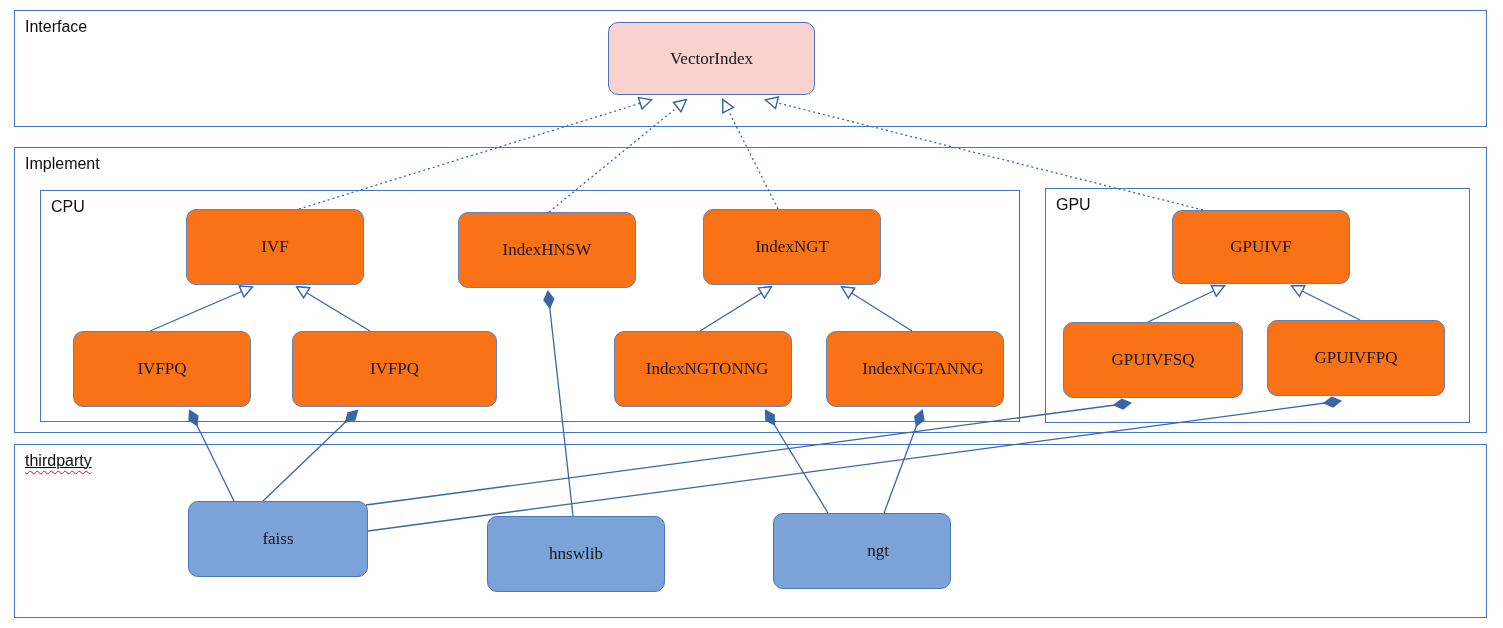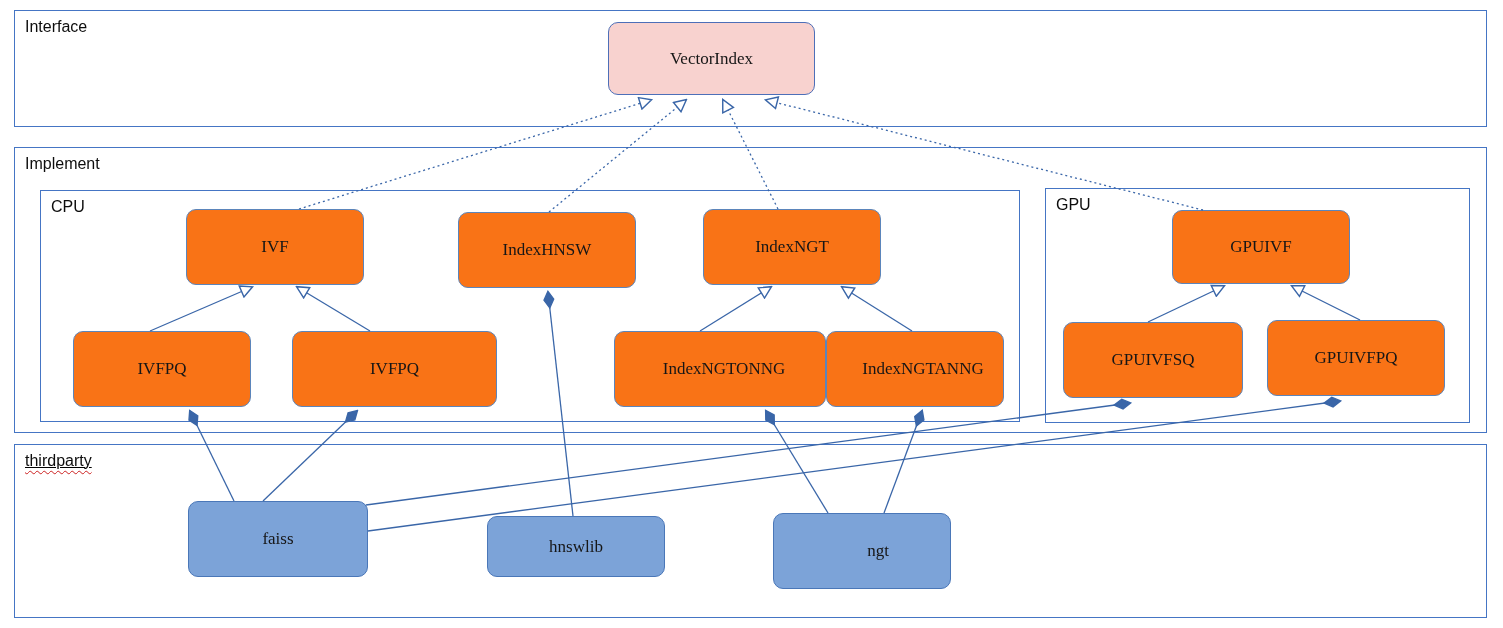--- a/index.html
+++ b/index.html
@@ -79,41 +79,41 @@
 </div>
 
 <div class="node node-green" style="left:73px;top:331px;width:178px;height:76px;">
   <span>IVFPQ</span>
 </div>
 
 <div class="node node-green" style="left:292px;top:331px;width:205px;height:76px;">
   <span>IVFPQ</span>
 </div>
 
-<div class="node node-green" style="left:614px;top:331px;width:212px;height:76px;padding-left:8px;">
+<div class="node node-green" style="left:614px;top:331px;width:178px;height:76px;padding-left:8px;">
   <span>IndexNGTONNG</span>
 </div>
 
 <div class="node node-green" style="left:826px;top:331px;width:178px;height:76px;padding-left:16px;">
   <span>IndexNGTANNG</span>
 </div>
 
 <div class="node node-green" style="left:1063px;top:322px;width:180px;height:76px;">
   <span>GPUIVFSQ</span>
 </div>
 
 <div class="node node-green" style="left:1267px;top:320px;width:178px;height:76px;">
   <span>GPUIVFPQ</span>
 </div>
 
 <div class="node node-blue" style="left:188px;top:501px;width:180px;height:76px;">
   <span>faiss</span>
 </div>
 
-<div class="node node-blue" style="left:487px;top:516px;width:178px;height:61px;">
+<div class="node node-blue" style="left:487px;top:516px;width:178px;height:76px;">
   <span>hnswlib</span>
 </div>
 
 <div class="node node-blue" style="left:773px;top:513px;width:178px;height:76px;padding-left:32px;">
   <span>ngt</span>
 </div>
 
 <svg id="edges" width="1503" height="628" viewBox="0 0 1503 628">
   <defs>
     <marker id="arrowHollow" viewBox="0 0 12 12" refX="10.5" refY="6" markerWidth="11" markerHeight="11" orient="auto">

